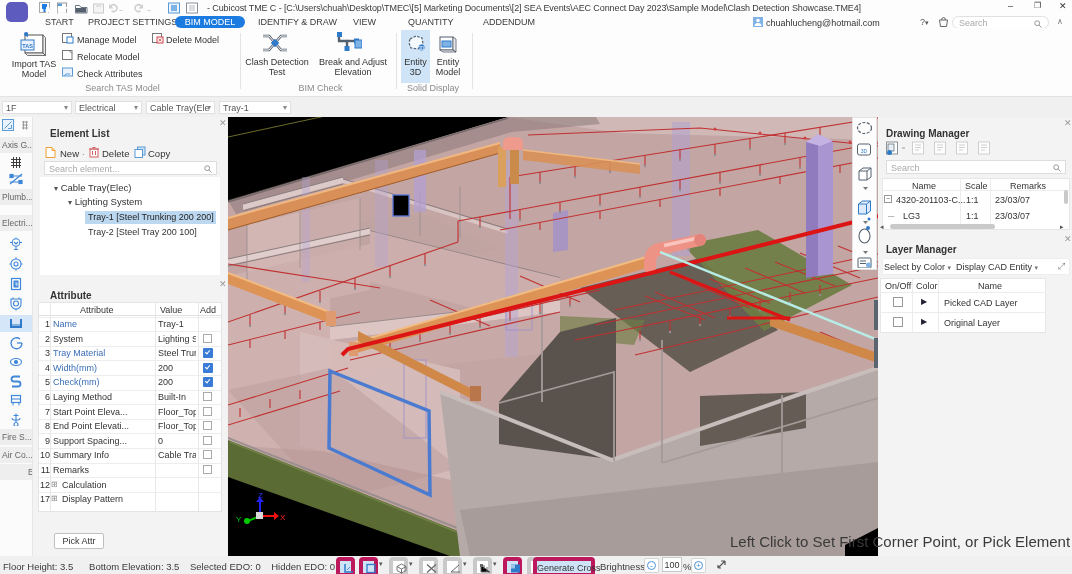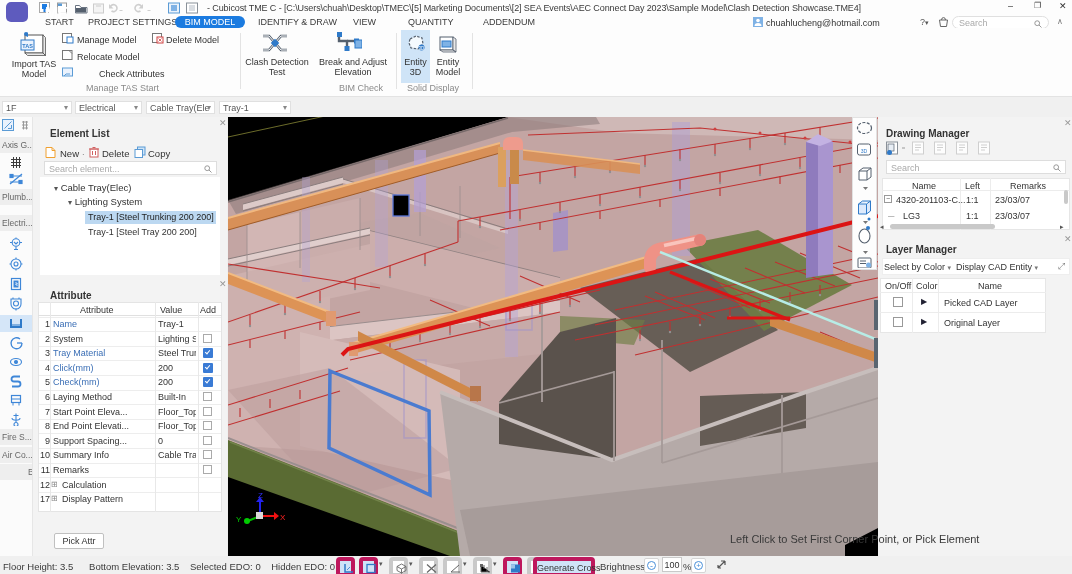--- a/index.html
+++ b/index.html
@@ -130,28 +130,28 @@
   <svg class="abs" style="left:62px;top:33px;" width="12" height="44" viewBox="0 0 12 44">
     <rect x="0.5" y="0.5" width="9" height="9" fill="#fff" stroke="#777"></rect>
       <rect x="5" y="4" width="6" height="6" fill="#fff" stroke="#2f7ac9"></rect>
     <rect x="0.5" y="17.5" width="9.5" height="9" fill="#fff" stroke="#777"></rect>
       <path d="M7 17.5 l3 3" stroke="#777"></path>
     <rect x="0.5" y="35" width="10" height="8" fill="#eaf2fd" stroke="#5b9bd5"></rect>
       <path d="M2 43 l2-2 h4" stroke="#5b9bd5" fill="none"></path>
   </svg>
   <div class="rsmall" style="left:77px;top:35px;">Manage Model</div>
   <div class="rsmall" style="left:77px;top:52px;">Relocate Model</div>
-  <div class="rsmall" style="left:77px;top:69px;margin-left:22px;">Check Attributes</div>
+  <div class="rsmall" style="left:77px;top:69px;">Check Attributes</div>
   <svg class="abs" style="left:152px;top:33px;" width="12" height="11" viewBox="0 0 12 11">
       <rect x="0.5" y="0.5" width="9" height="9" fill="#fff" stroke="#777"></rect>
       <rect x="5" y="4" width="6" height="6" fill="#fff" stroke="#d04040"></rect>
       <path d="M6.5 5.5 l3 3 m0 -3 l-3 3" stroke="#d04040" stroke-width="0.8"></path>
     </svg>
   <div class="rsmall" style="left:166px;top:35px;">Delete Model</div>
-  <div class="rlabel" style="left:60px;width:125px;">Manage TAS Start</div>
+  <div class="rlabel" style="left:60px;width:125px;">Search TAS Model</div>
   <div class="rsep" style="left:240px;"></div>
 
   <svg class="abs" style="left:261px;top:34px;" width="28" height="18" viewBox="0 0 28 18">
     <g stroke="#55606e" stroke-width="2.6" fill="none">
         <path d="M2 2 h6 l12 14 h6"></path>
         <path d="M2 16 h6 l12 -14 h6"></path>
       </g>
     <g stroke="#fff" stroke-width="1" fill="none">
         <path d="M2 2 h6 l12 14 h6"></path>
         <path d="M2 16 h6 l12 -14 h6"></path>
@@ -164,21 +164,21 @@
     <g stroke="#55606e" stroke-width="2.4" fill="none">
         <path d="M3 4 v5 h8 v7"></path>
         <path d="M11 9 h9"></path>
       </g>
     <rect x="1" y="0" width="5" height="5" fill="#2f7ac9"></rect>
       <rect x="18" y="6.5" width="5" height="5" fill="#2f7ac9"></rect>
       <rect x="8.5" y="14" width="5" height="5" fill="#2f7ac9"></rect>
     <rect x="19" y="8" width="7" height="8" fill="#7fb2e5" stroke="#2f7ac9"></rect>
   </svg>
   <div class="rbig" style="left:318px;top:57px;width:70px;">Break and Adjust<br>Elevation</div>
-  <div class="rlabel" style="left:258px;width:125px;text-align:right;">BIM Check</div>
+  <div class="rlabel" style="left:258px;width:125px;">BIM Check</div>
   <div class="rsep" style="left:396px;"></div>
 
   <div class="abs" style="left:401px;top:30px;width:29px;height:53px;background:#cfe4f7;"></div>
   <svg class="abs" style="left:406px;top:33px;" width="20" height="20" viewBox="0 0 20 20">
     <path d="M4 6 L10 3 L16 5 L17 11 L12 16 L5 15 L3 10 Z" fill="#f5fafe" stroke="#55606e" stroke-width="1.2" stroke-dasharray="2.5 1.5"></path>
     <circle cx="15.5" cy="14.5" r="3" fill="#2f7ac9"></circle>
       <text x="15.5" y="16.5" font-size="4.5" fill="#fff" text-anchor="middle">3D</text>
   </svg>
   <div class="rbig" style="left:401px;top:57px;width:29px;">Entity<br>3D</div>
 
@@ -300,21 +300,21 @@
   <div class="abs" style="left:148px;top:148px;font-size:9.5px;color:#333;">Copy</div>
   <div class="abs" style="left:44px;top:161px;width:173px;height:14px;background:#fff;border:1px solid #ddd;font-size:9px;color:#aaa;padding:2px 4px;">Search element...<svg style="position:absolute;right:4px;top:3px;" width="8" height="8" viewBox="0 0 8 8">
         <circle cx="3.2" cy="3.2" r="2.4" fill="none" stroke="#999"></circle>
         <path d="M5 5 L7.5 7.5" stroke="#999"></path>
       </svg></div>
   <div class="abs" style="left:40px;top:177px;width:180px;height:98px;background:#fff;"></div>
   <div class="abs" style="left:54px;top:182px;font-size:9.5px;color:#333;"><span style="font-size:8px;color:#555;">▾</span> Cable Tray(Elec)</div>
   <div class="abs" style="left:68px;top:196px;font-size:9.5px;color:#333;"><span style="font-size:8px;color:#555;">▾</span> Lighting System</div>
   <div class="abs" style="left:85px;top:211px;width:131px;height:13px;background:#bcd8f1;"></div>
   <div class="abs" style="left:88px;top:212px;font-size:9px;color:#222;">Tray-1 [Steel Trunking 200 200]</div>
-  <div class="abs" style="left:88px;top:227px;font-size:9px;color:#333;">Tray-1 [Steel Tray 200 200]</div>
+  <div class="abs" style="left:88px;top:227px;font-size:9px;color:#333;">Tray-2 [Steel Tray 200 100]</div>
 
   <div id="attrp"></div>
   <div class="px" style="left:219px;top:279px;">✕</div>
   <div class="ptitle abs" style="left:50px;top:290px;">Attribute</div>
   <div class="abs" style="left:38px;top:302px;width:184px;height:210px;background:#fff;border:1px solid #e4e4e4;"></div>
   <div class="abs" style="left:38px;top:302px;width:184px;height:14px;border-bottom:1px solid #e0e0e0;"></div>
   <div class="abs" style="left:80px;top:305px;font-size:9px;color:#333;">Attribute</div>
   <div class="abs" style="left:160px;top:305px;font-size:9px;color:#333;">Value</div>
   <div class="abs" style="left:200px;top:305px;font-size:9px;color:#333;text-align:center;">Add</div>
   <div id="attrrows"></div>
@@ -341,21 +341,21 @@
     <div class="ar" style="left:53px;top:334px;">System</div>
   <div class="ar" style="left:158px;top:334px;width:38px;overflow:hidden;white-space:nowrap;">Lighting S...</div>
   <div class="ar" style="left:203px;top:334px;width:9px;height:9px;border:1px solid #aaa;background:#fff;"></div>
   <div class="ar" style="left:40px;top:348px;width:10px;text-align:right;">3</div>
     <div class="ar" style="left:53px;top:348px;color:#3a6eb5;">Tray Material</div>
   <div class="ar" style="left:158px;top:348px;width:38px;overflow:hidden;white-space:nowrap;">Steel Trun...</div>
   <div class="ar" style="left:203px;top:348px;width:10px;height:10px;background:#3a7bd5;border-radius:1px;">
       <span style="position:absolute;left:3px;top:1px;width:3px;height:5px;border:solid #fff;border-width:0 1.5px 1.5px 0;transform:rotate(40deg);"></span>
     </div>
   <div class="ar" style="left:40px;top:363px;width:10px;text-align:right;">4</div>
-    <div class="ar" style="left:53px;top:363px;color:#3a6eb5;">Click(mm)</div>
+    <div class="ar" style="left:53px;top:363px;color:#3a6eb5;">Width(mm)</div>
   <div class="ar" style="left:158px;top:363px;width:38px;overflow:hidden;white-space:nowrap;">200</div>
   <div class="ar" style="left:203px;top:363px;width:10px;height:10px;background:#3a7bd5;border-radius:1px;">
       <span style="position:absolute;left:3px;top:1px;width:3px;height:5px;border:solid #fff;border-width:0 1.5px 1.5px 0;transform:rotate(40deg);"></span>
     </div>
   <div class="ar" style="left:40px;top:377px;width:10px;text-align:right;">5</div>
     <div class="ar" style="left:53px;top:377px;color:#3a6eb5;">Check(mm)</div>
   <div class="ar" style="left:158px;top:377px;width:38px;overflow:hidden;white-space:nowrap;">200</div>
   <div class="ar" style="left:203px;top:377px;width:10px;height:10px;background:#3a7bd5;border-radius:1px;">
       <span style="position:absolute;left:3px;top:1px;width:3px;height:5px;border:solid #fff;border-width:0 1.5px 1.5px 0;transform:rotate(40deg);"></span>
     </div>
@@ -623,21 +623,21 @@
         <path d="M73 4 h6 M73 6.5 h6 M73 9 h4"></path>
         <path d="M95 4 h6 M95 6.5 h6 M95 9 h4"></path>
       </g>
   </svg>
   <div class="abs" style="left:886px;top:160px;width:180px;height:14px;background:#fff;border:1px solid #ddd;font-size:9px;color:#aaa;padding:2px 4px;">Search<svg style="position:absolute;right:4px;top:3px;" width="8" height="8" viewBox="0 0 8 8">
         <circle cx="3.2" cy="3.2" r="2.4" fill="none" stroke="#999"></circle>
         <path d="M5 5 L7.5 7.5" stroke="#999"></path>
       </svg></div>
   <div class="abs" style="left:882px;top:178px;width:188px;height:52px;background:#fff;border:1px solid #e6e6e6;"></div>
   <div class="abs" style="left:912px;top:181px;font-size:9px;color:#333;">Name</div>
-  <div class="abs" style="left:965px;top:181px;font-size:9px;color:#333;">Left</div>
+  <div class="abs" style="left:965px;top:181px;font-size:9px;color:#333;">Scale</div>
   <div class="abs" style="left:1010px;top:181px;font-size:9px;color:#333;">Remarks</div>
   <div class="abs" style="left:882px;top:190px;width:188px;height:1px;background:#ececec;"></div>
   <div class="abs" style="left:960px;top:178px;width:1px;height:52px;background:#ececec;"></div>
   <div class="abs" style="left:990px;top:178px;width:1px;height:52px;background:#ececec;"></div>
   <div class="abs" style="left:884px;top:195px;width:8px;height:8px;border:1px solid #999;background:#fff;font-size:7px;line-height:6px;text-align:center;color:#555;">−</div>
   <div class="abs" style="left:896px;top:195px;font-size:9px;color:#333;">4320-201103-C...</div>
   <div class="abs" style="left:966px;top:195px;font-size:9px;color:#333;">1:1</div>
   <div class="abs" style="left:995px;top:195px;font-size:9px;color:#333;">23/03/07</div>
   <div class="abs" style="left:888px;top:211px;font-size:9px;color:#999;">─</div>
   <div class="abs" style="left:903px;top:211px;font-size:9px;color:#333;">LG3</div>
@@ -708,14 +708,14 @@
       <span style="position:absolute;left:2px;top:2px;width:9px;height:9px;border:1px solid #4a90d9;border-radius:6px;color:#4a90d9;font-size:9px;line-height:8px;text-align:center;">-</span>
     </div>
   <div class="abs" style="left:662px;top:557px;width:20px;height:15px;border:1px solid #c9c9c9;background:#fff;font-size:9px;color:#333;text-align:center;line-height:14px;">100</div>
   <div class="abs" style="left:683px;top:561px;font-size:9.5px;color:#3a3a3a;">%</div>
   <div class="abs" style="left:691px;top:558px;width:15px;height:15px;border:1px solid #d5d5d5;background:#fff;border-radius:2px;">
       <span style="position:absolute;left:2px;top:2px;width:9px;height:9px;border:1px solid #4a90d9;border-radius:6px;color:#4a90d9;font-size:8px;line-height:8px;text-align:center;">+</span>
     </div>
   <svg class="abs" style="left:716px;top:559px;" width="11" height="11" viewBox="0 0 11 11">
       <path d="M2 9 L9 2 M9 2 h-4 M9 2 v4 M2 9 h3 M2 9 v-3" stroke="#555" stroke-width="1.2" fill="none"></path>
     </svg>
-  <div class="abs" style="left:730px;top:533px;font-size:11px;color:#3a3a3a;text-align:right;">Left Click to Set First Corner Point, or Pick Element</div>
+  <div class="abs" style="left:730px;top:533px;font-size:15px;color:#3a3a3a;text-align:right;">Left Click to Set First Corner Point, or Pick Element</div>
 </div>
 
 </body></html>

